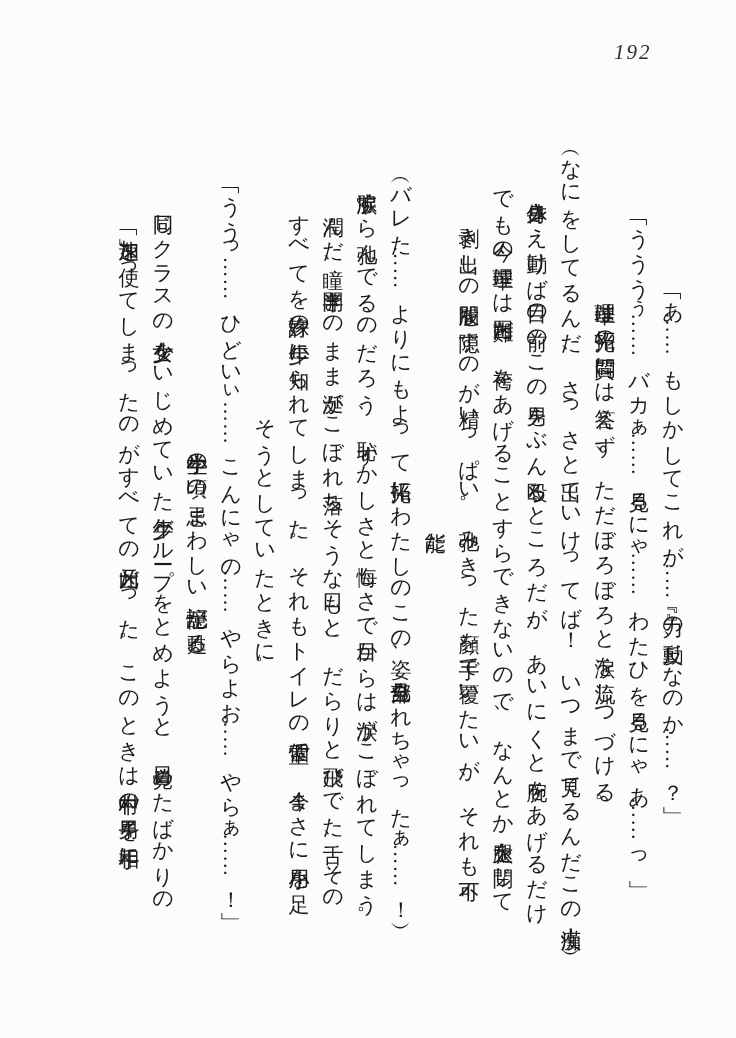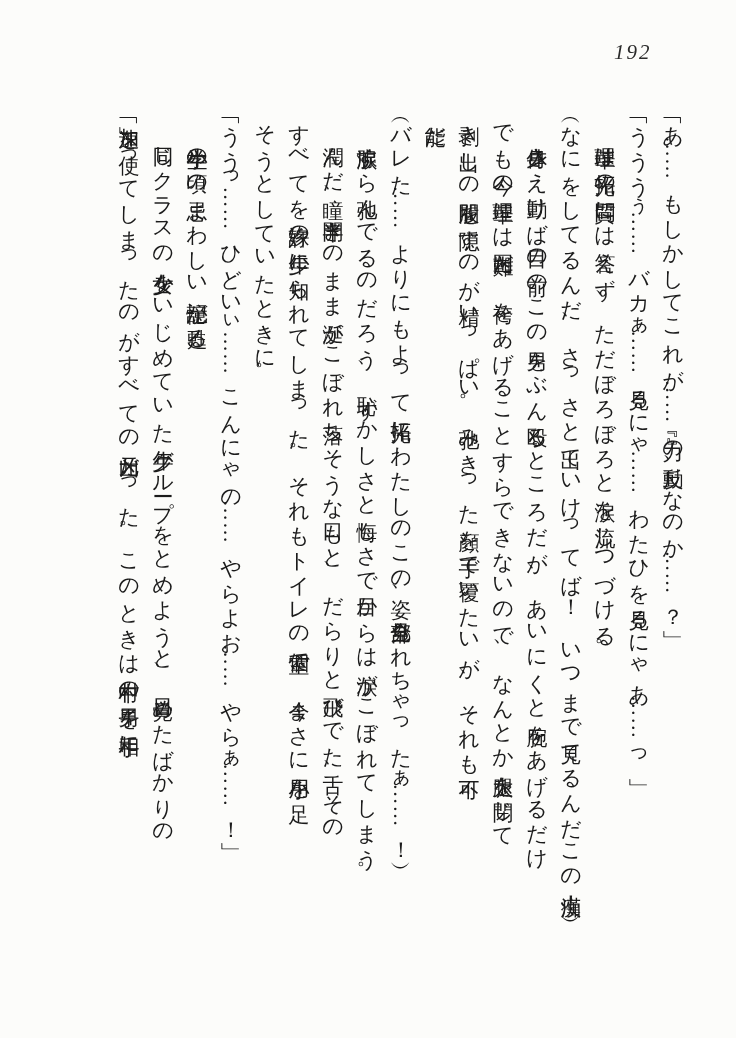--- a/index.html
+++ b/index.html
@@ -10,20 +10,21 @@
     width: 736px;
     height: 1038px;
     background: #fcfcfa;
     position: relative;
     overflow: hidden;
     font-family: "Liberation Serif", serif;
   }
   .page {
     position: absolute;
     inset: 0;
+    text-align: center;
   }
   .page-number {
     position: absolute;
     top: 40px;
     left: 614px;
     font-style: italic;
     font-size: 21px;
     letter-spacing: 2px;
     color: #2b2b2b;
   }

